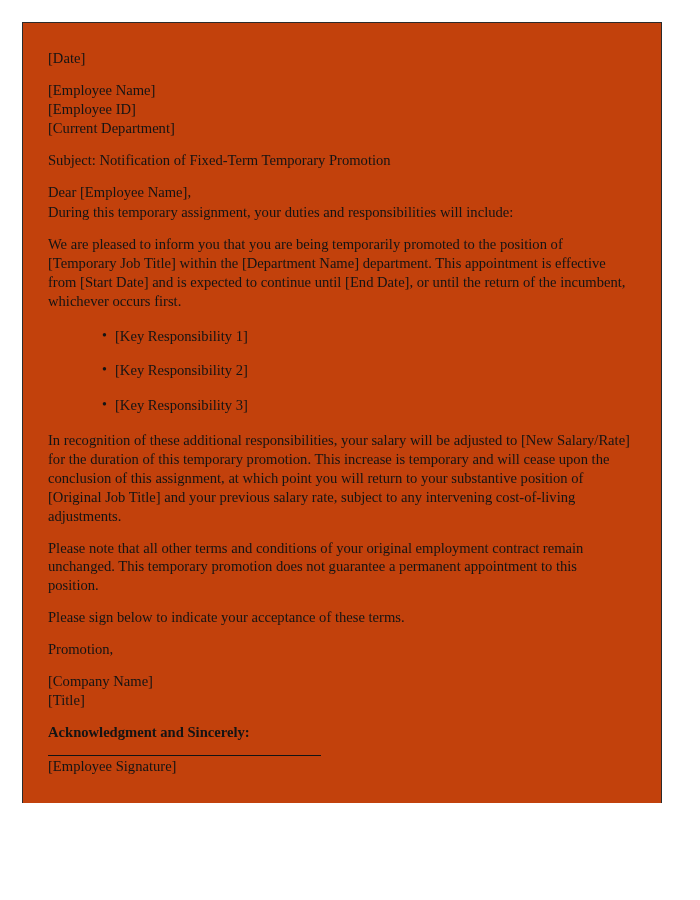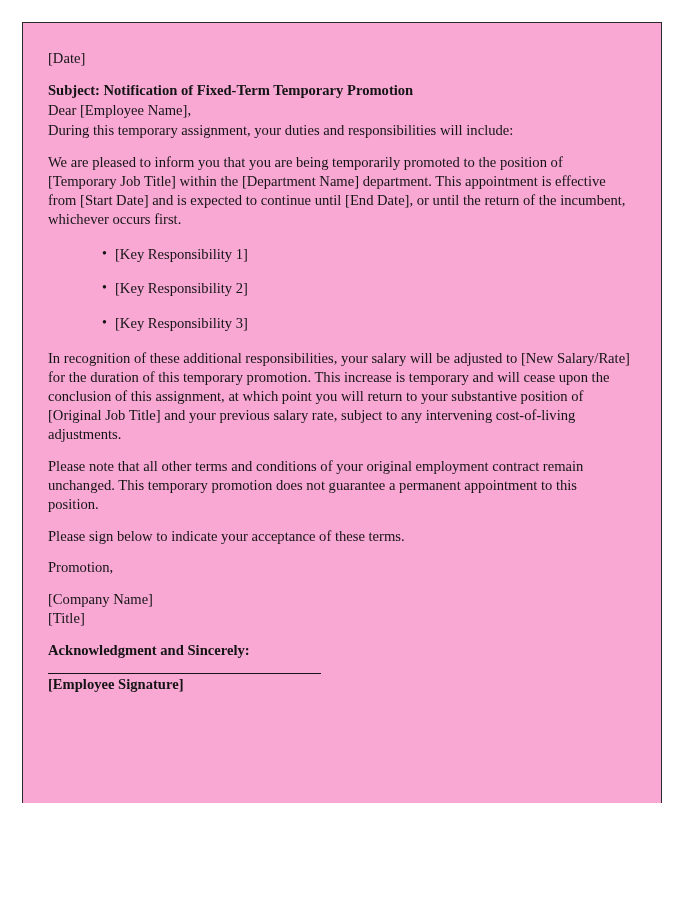--- a/index.html
+++ b/index.html
@@ -19,43 +19,43 @@
     position: absolute;
     left: 22px;
     top: 22px;
     width: 640px;
     height: 781px;
     border-left: 1px solid #2b2b2b;
     border-top: 1px solid #2b2b2b;
     border-right: 1px solid #2b2b2b;
     border-bottom: none;
     box-sizing: border-box;
-    background: #f9a8d4;
+    background: #c2410c;
   }
   #doc-body {
     position: absolute;
     left: 25px;
     top: 26px;
     width: 583px;
     font-size: 14.6px;
     line-height: 1.30;
   }
   .para {
     margin: 0 0 13px 0;
     text-align: left;
   }
   .tight-block {
     margin: 0 0 13px 0;
   }
   .tight-block .line {
     display: block;
   }
   .subject-line {
-    font-weight: bold;
-    margin: 0 0 1px 0;
+    font-weight: normal;
+    margin: 0 0 13px 0;
   }
   .salutation {
     margin: 0 0 1px 0;
   }
   ul.resp-list {
     margin: 0 0 13px 0;
     padding: 0 0 0 38px;
     list-style: none;
   }
   ul.resp-list li {
@@ -80,31 +80,35 @@
     margin: 12px 0 0 0;
   }
   .sig-rule {
     width: 273px;
     height: 0;
     border-top: 1px solid #141414;
     margin: 0 0 1px 0;
   }
   .sig-label {
     margin: 0;
-    font-weight: bold;
   }
 </style>
 </head>
 <body>
 
 <div id="page-frame">
   <div id="doc-body">
 
     <p class="para">[Date]</p>
 
+    <div class="tight-block">
+      <span class="line">[Employee Name]</span>
+      <span class="line">[Employee ID]</span>
+      <span class="line">[Current Department]</span>
+    </div>
 
     <p class="subject-line">Subject: Notification of Fixed-Term Temporary Promotion</p>
 
     <p class="salutation">Dear [Employee Name],</p>
 
     <p class="para">During this temporary assignment, your duties and responsibilities will include:</p>
 
     <p class="para">We are pleased to inform you that you are being temporarily promoted to the position of [Temporary Job Title] within the [Department Name] department. This appointment is effective from [Start Date] and is expected to continue until [End Date], or until the return of the incumbent, whichever occurs first.</p>
 
     <ul class="resp-list">

